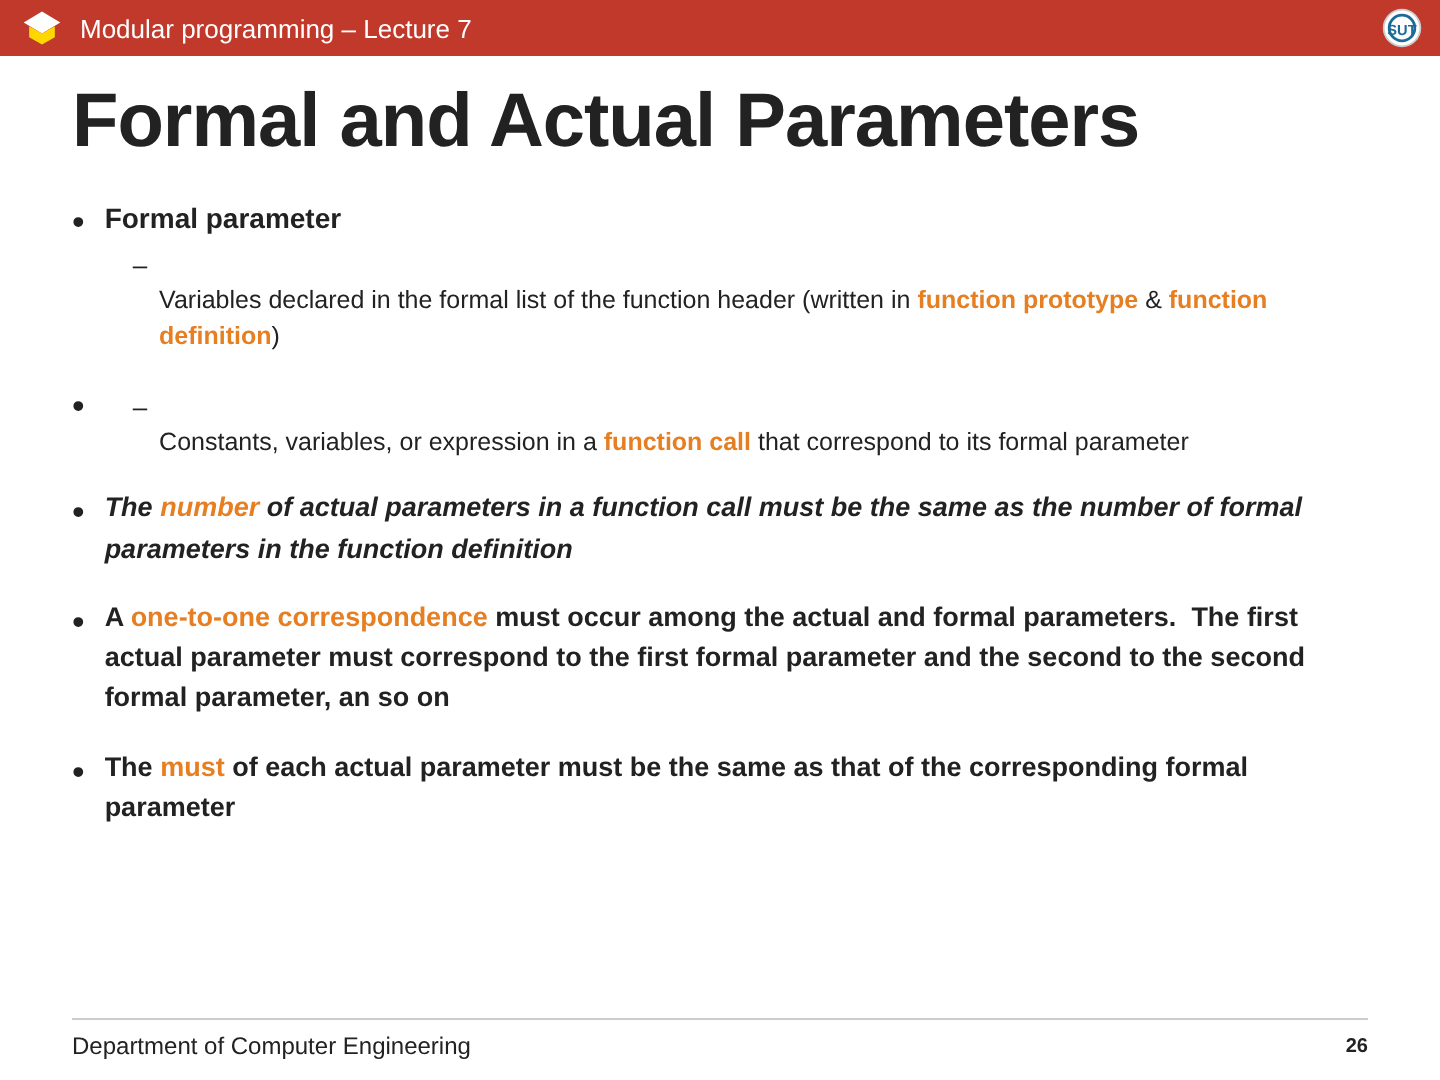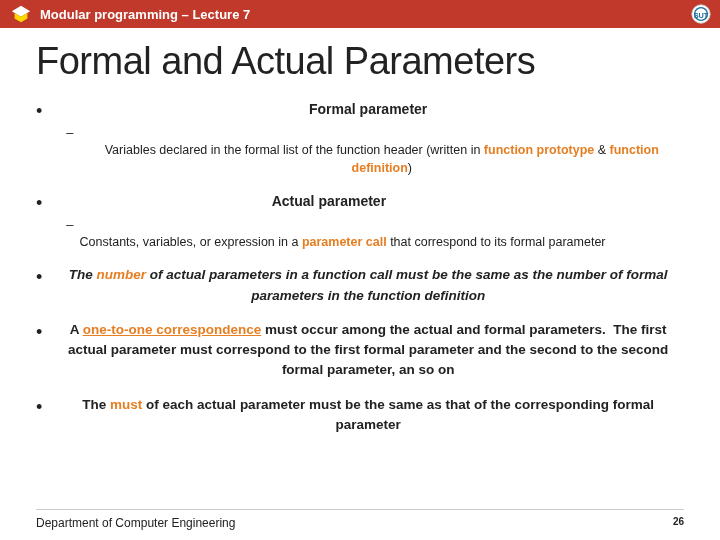--- a/index.html
+++ b/index.html
@@ -22,39 +22,39 @@
       position: relative;
     }
     .top-bar-logo {
       width: 22px;
       height: 22px;
       margin-right: 8px;
     }
     .top-bar-title {
       color: #fff;
       font-size: 13px;
-      font-weight: bold;
+      font-weight: normal;
     }
     .top-bar-right-logo {
       position: absolute;
       right: 8px;
       top: 3px;
       width: 22px;
       height: 22px;
     }
 
     
     .main-content {
       padding: 12px 36px 10px 36px;
     }
 
     
     .page-title {
       font-size: 38px;
-      font-weight: normal;
+      font-weight: bold;
       color: #222;
       margin-bottom: 16px;
       letter-spacing: -0.5px;
     }
 
     
     .bullet-section {
       margin-bottom: 14px;
       display: flex;
       align-items: flex-start;
@@ -63,21 +63,20 @@
       font-size: 18px;
       color: #222;
       margin-right: 10px;
       line-height: 1.4;
       flex-shrink: 0;
     }
     .bullet-content {
       font-size: 13.5px;
       color: #222;
       line-height: 1.5;
-      text-align: center;
     }
     .bullet-heading {
       font-weight: bold;
       font-size: 14px;
       margin-bottom: 2px;
     }
     .sub-item {
       display: flex;
       align-items: flex-start;
       margin-left: 14px;
@@ -96,20 +95,21 @@
     }
     .highlight-orange { color: #e67e22; font-weight: bold; }
 
     
     .footer {
       position: absolute;
       bottom: 10px;
       left: 36px;
       right: 36px;
       display: flex;
+      align-items: center;
       justify-content: space-between;
       font-size: 12px;
       color: #222;
       border-top: 1px solid #ccc;
       padding-top: 6px;
     }
     .footer-page-num {
       font-weight: bold;
       font-size: 10px;
     }
@@ -150,46 +150,45 @@
           <span class="highlight-orange">function prototype</span> &amp; 
           <span class="highlight-orange">function definition</span>)
         </span>
       </div>
     </div>
   </div>
 
   <div class="bullet-section">
     <span class="bullet">•</span>
     <div class="bullet-content">
-      <div class="bullet-heading">Actual parameter</div>
       <div class="sub-item">
         <span class="sub-dash">–</span>
         <span class="sub-text">
           Constants, variables, or expression in a 
-          <span class="highlight-orange">parameter call</span> 
+          <span class="highlight-orange">function call</span> 
           that correspond to its formal parameter
         </span>
       </div>
     </div>
   </div>
 
   <div class="bullet-section">
     <span class="bullet">•</span>
     <div class="bullet-content">
       <span style="font-weight:bold;font-style:italic;">
         The <span class="highlight-orange">number</span> of actual parameters in a function call must be the same as the number of formal parameters in the function definition
       </span>
     </div>
   </div>
 
   <div class="bullet-section">
     <span class="bullet">•</span>
     <div class="bullet-content">
       <span style="font-weight:bold;">
-        A <span class="highlight-orange" style="text-decoration:underline;margin-top:20px;">one-to-one correspondence</span> must occur among the actual and formal parameters.&nbsp; The first actual parameter must correspond to the first formal parameter and the second to the second formal parameter, an so on
+        A <span class="highlight-orange" style="margin-top:20px;">one-to-one correspondence</span> must occur among the actual and formal parameters.&nbsp; The first actual parameter must correspond to the first formal parameter and the second to the second formal parameter, an so on
       </span>
     </div>
   </div>
 
   <div class="bullet-section">
     <span class="bullet">•</span>
     <div class="bullet-content">
       <span style="font-weight:bold;">
         The <span class="highlight-orange">must</span> of each actual parameter must be the same as that of the corresponding formal parameter
       </span>

